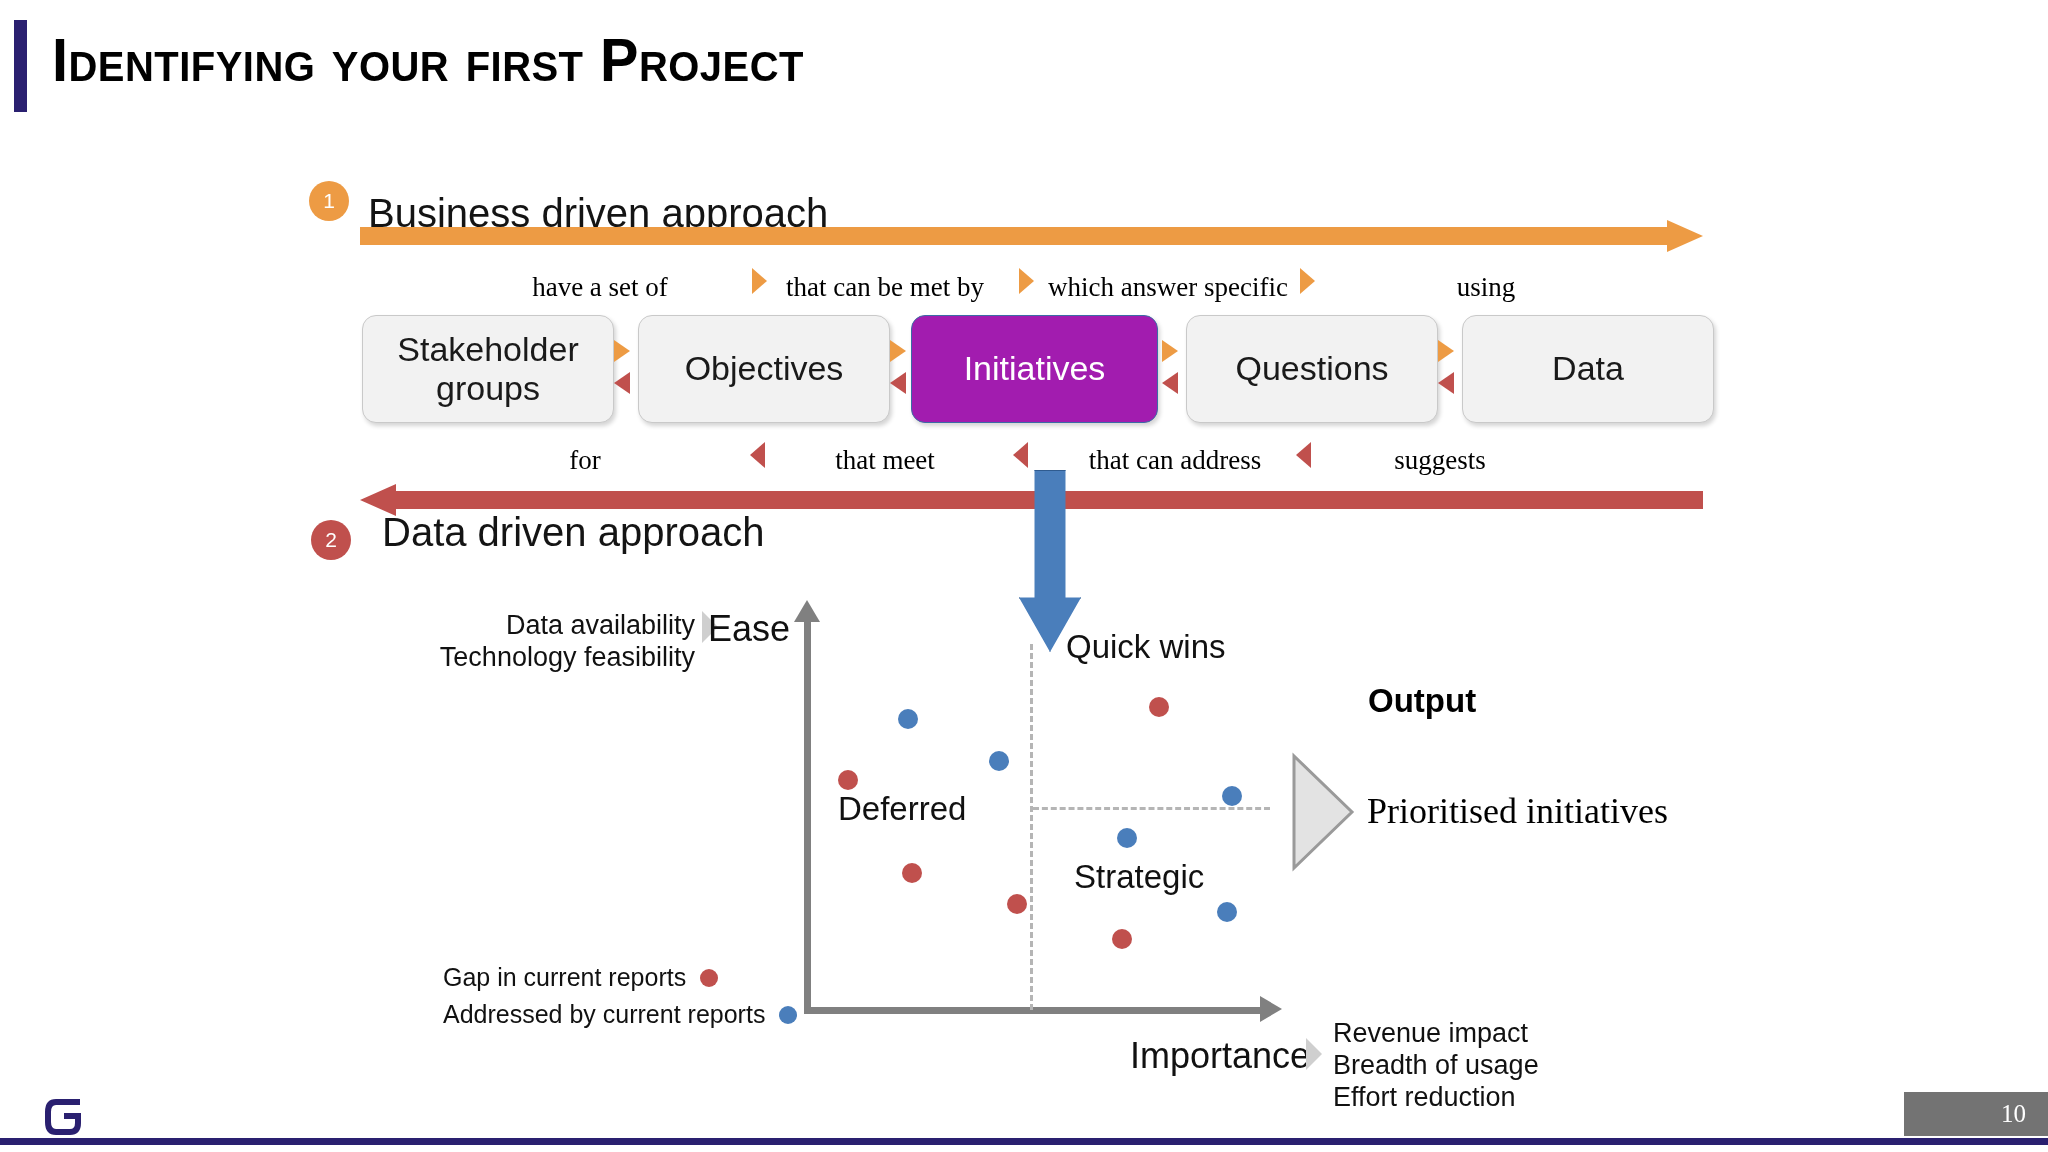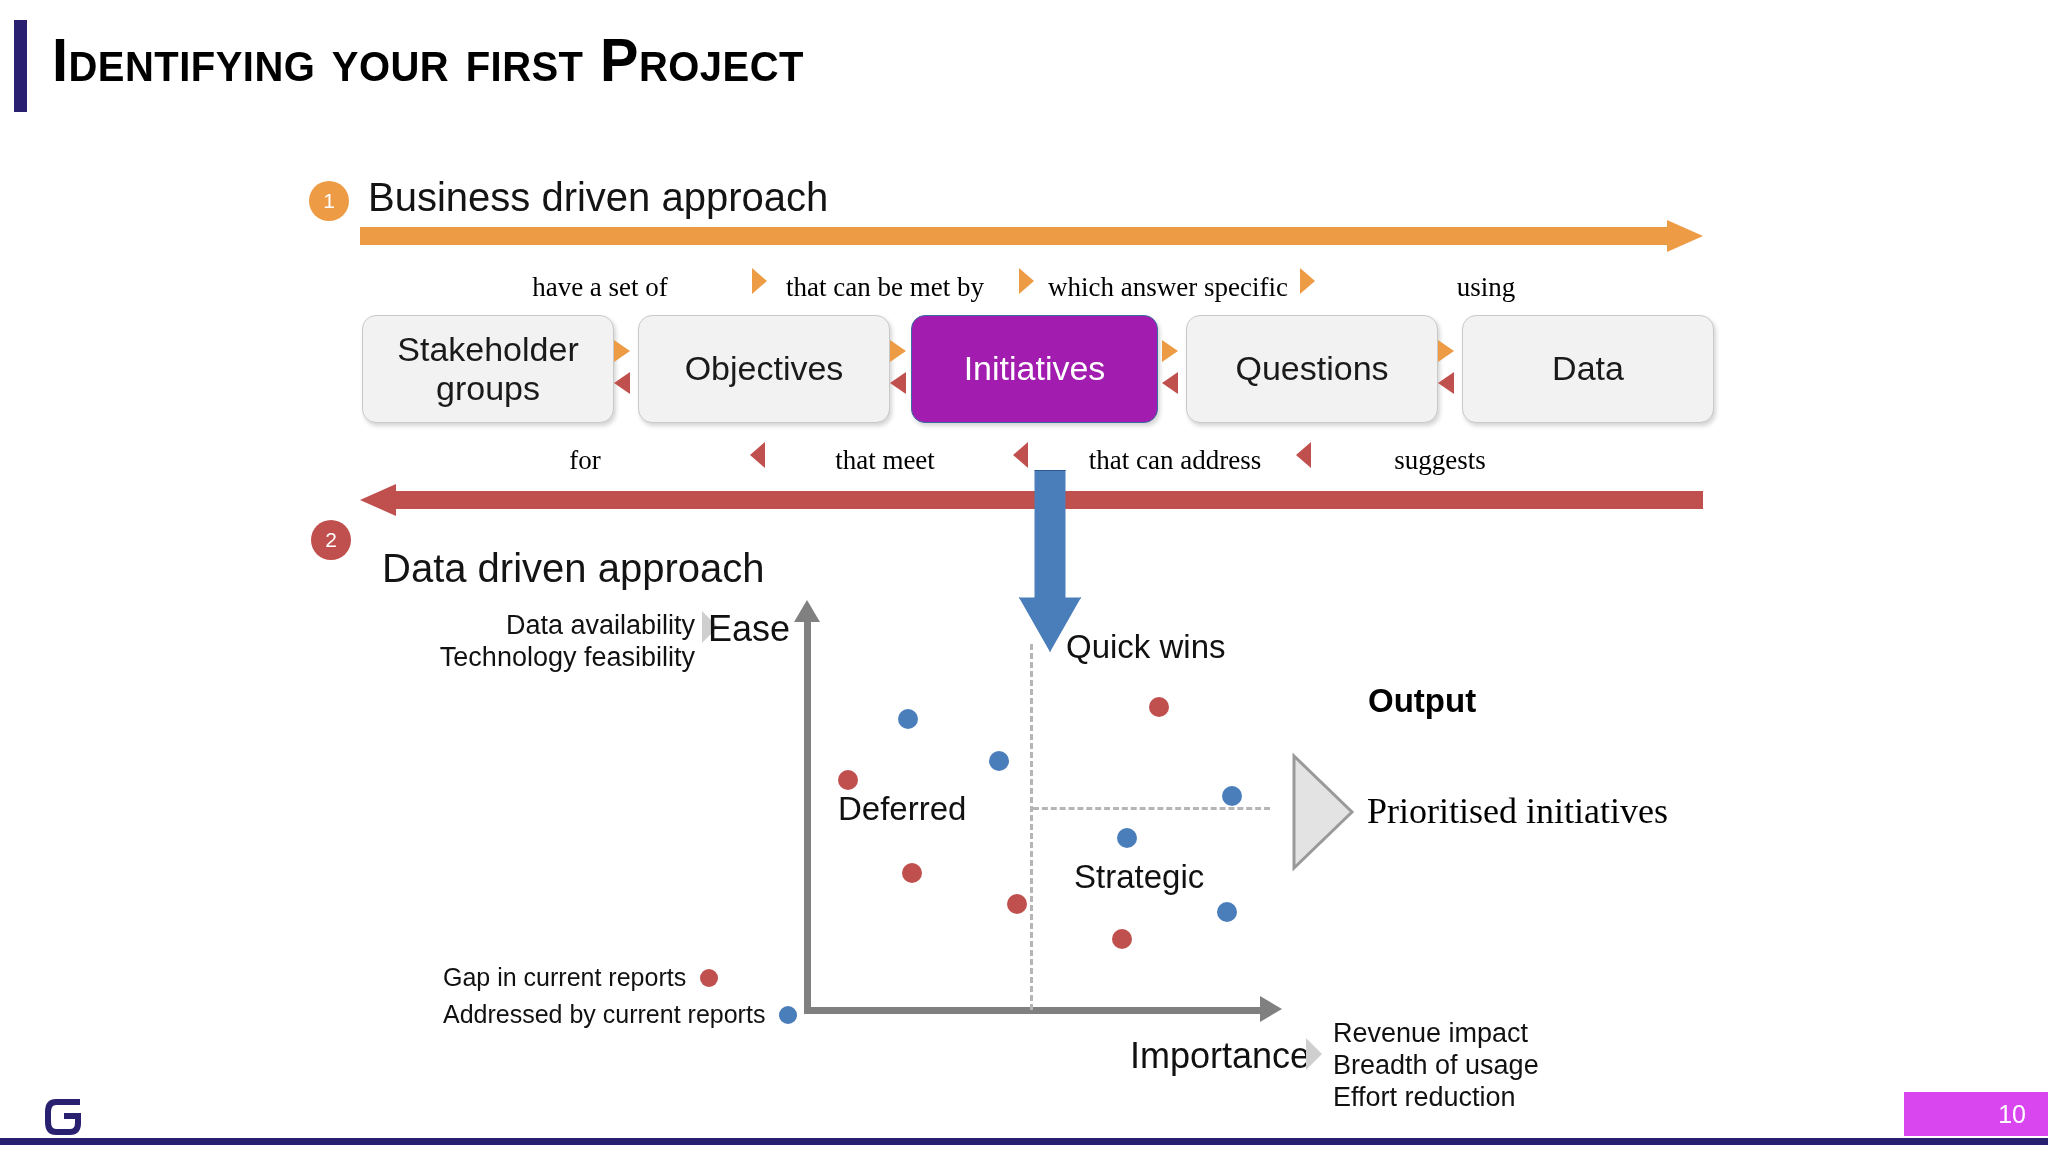--- a/index.html
+++ b/index.html
@@ -27,22 +27,22 @@
     position:absolute;width:40px;height:40px;border-radius:50%;
     color:#fff;font-size:21px;display:flex;align-items:center;justify-content:center;
     font-family:"Liberation Sans",sans-serif;
   }
   .badge-1{left:309px;top:181px;background:#ED9B44;}
   .badge-2{left:311px;top:520px;background:#C0504D;}
   .sec-title{
     position:absolute;font-size:40px;color:#141414;white-space:nowrap;
     font-family:"Liberation Sans",sans-serif;
   }
-  .sec-1{left:368px;top:175px;}
-  .sec-2{left:382px;top:546px;}
+  .sec-1{left:368px;top:191px;}
+  .sec-2{left:382px;top:510px;}
 
   
   .bar-orange{
     position:absolute;left:360px;top:220px;width:1343px;height:32px;
     background:#ED9B44;
     clip-path:polygon(0 7px,calc(100% - 36px) 7px,calc(100% - 36px) 0,100% 50%,calc(100% - 36px) 100%,calc(100% - 36px) calc(100% - 7px),0 calc(100% - 7px));
   }
   .bar-red-inner{
     position:absolute;left:360px;top:484px;width:1343px;height:32px;background:#C0504D;
     clip-path:polygon(36px 7px,100% 7px,100% calc(100% - 7px),36px calc(100% - 7px),36px 100%,0 50%,36px 0);
@@ -140,24 +140,24 @@
   }
   .out-text{
     position:absolute;left:1367px;top:790px;font-size:36px;color:#000;
     font-family:"Liberation Serif",serif;white-space:nowrap;
   }
 
   
   .footer-rule{position:absolute;left:0;top:1138px;width:2048px;height:7px;background:#2A2070;}
   .logo{position:absolute;left:40px;top:1092px;width:46px;height:46px;}
   .pagebox{
-    position:absolute;left:1904px;top:1092px;width:144px;height:44px;background:#d946ef;
+    position:absolute;left:1904px;top:1092px;width:144px;height:44px;background:#737373;
     color:#fff;font-size:25px;display:flex;align-items:center;justify-content:flex-end;
     padding-right:22px;box-sizing:border-box;
-    font-family:Liberation Sans, sans-serif;
+    font-family:Liberation Serif, serif;
   }
 </style>
 </head>
 <body>
 
 <div class="slide">
 
   <div class="title-bar"></div>
   <div class="title">Identifying your first Project</div>
 

